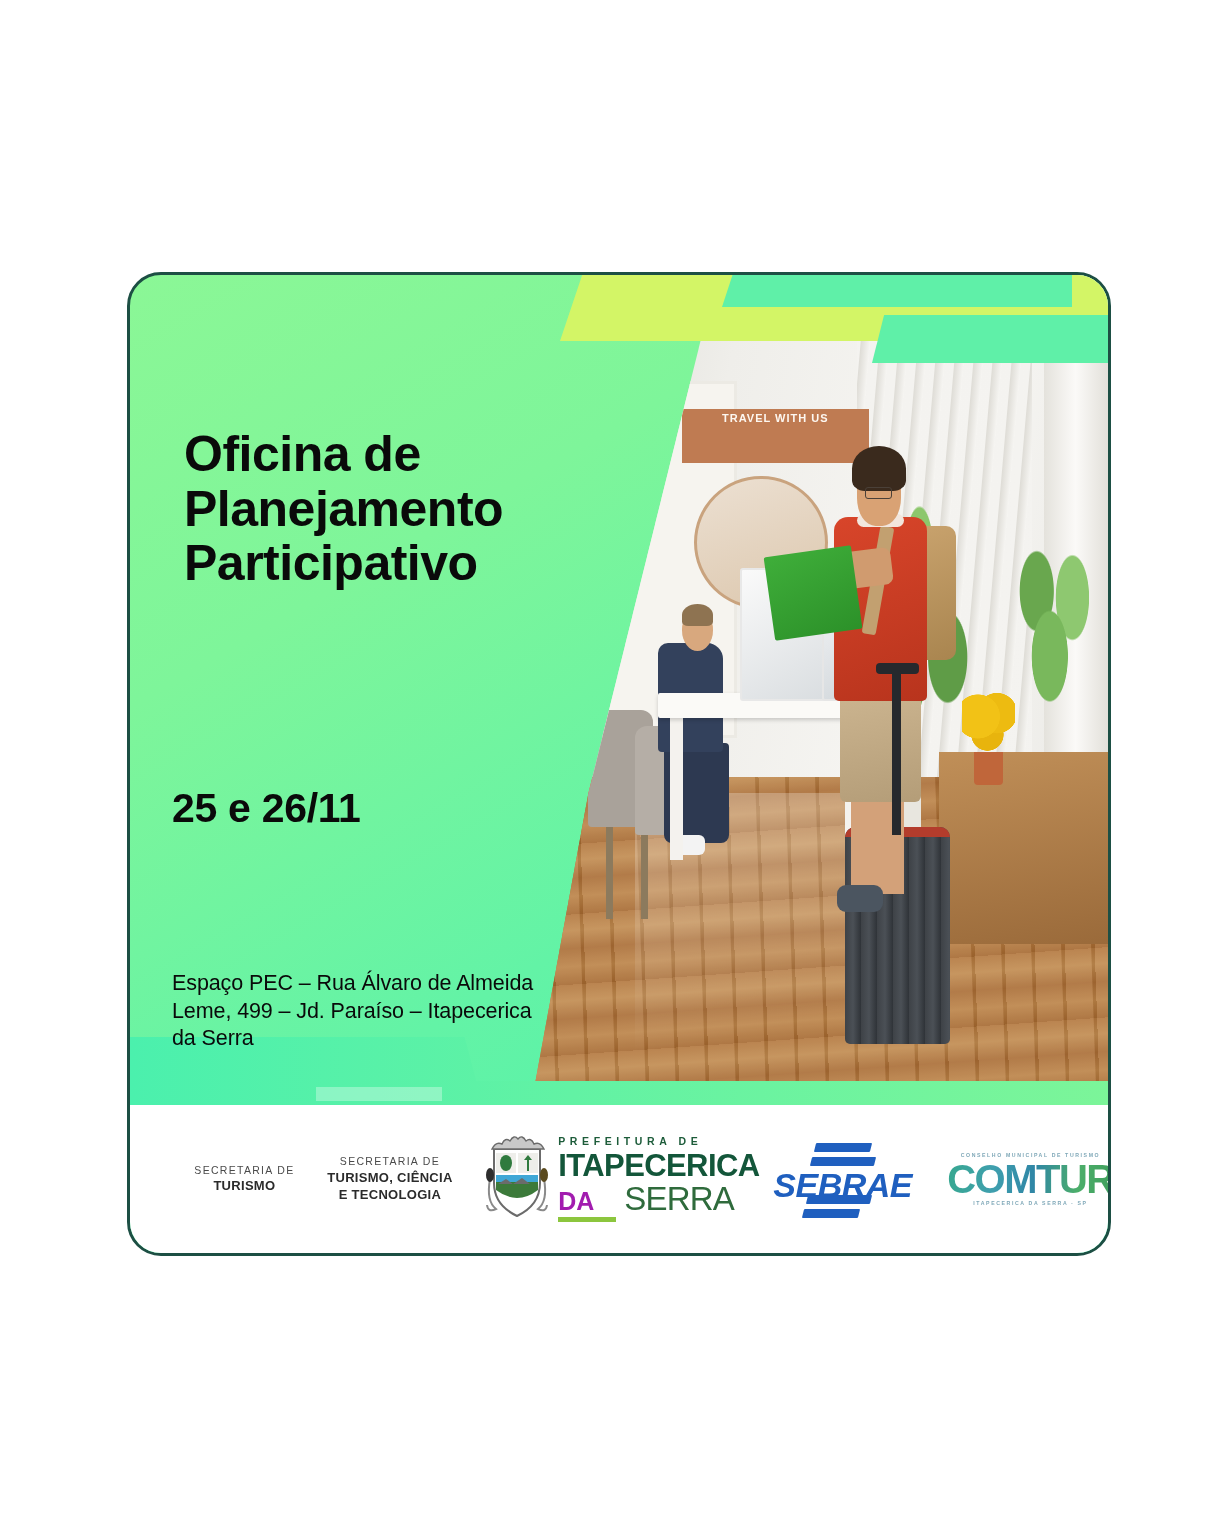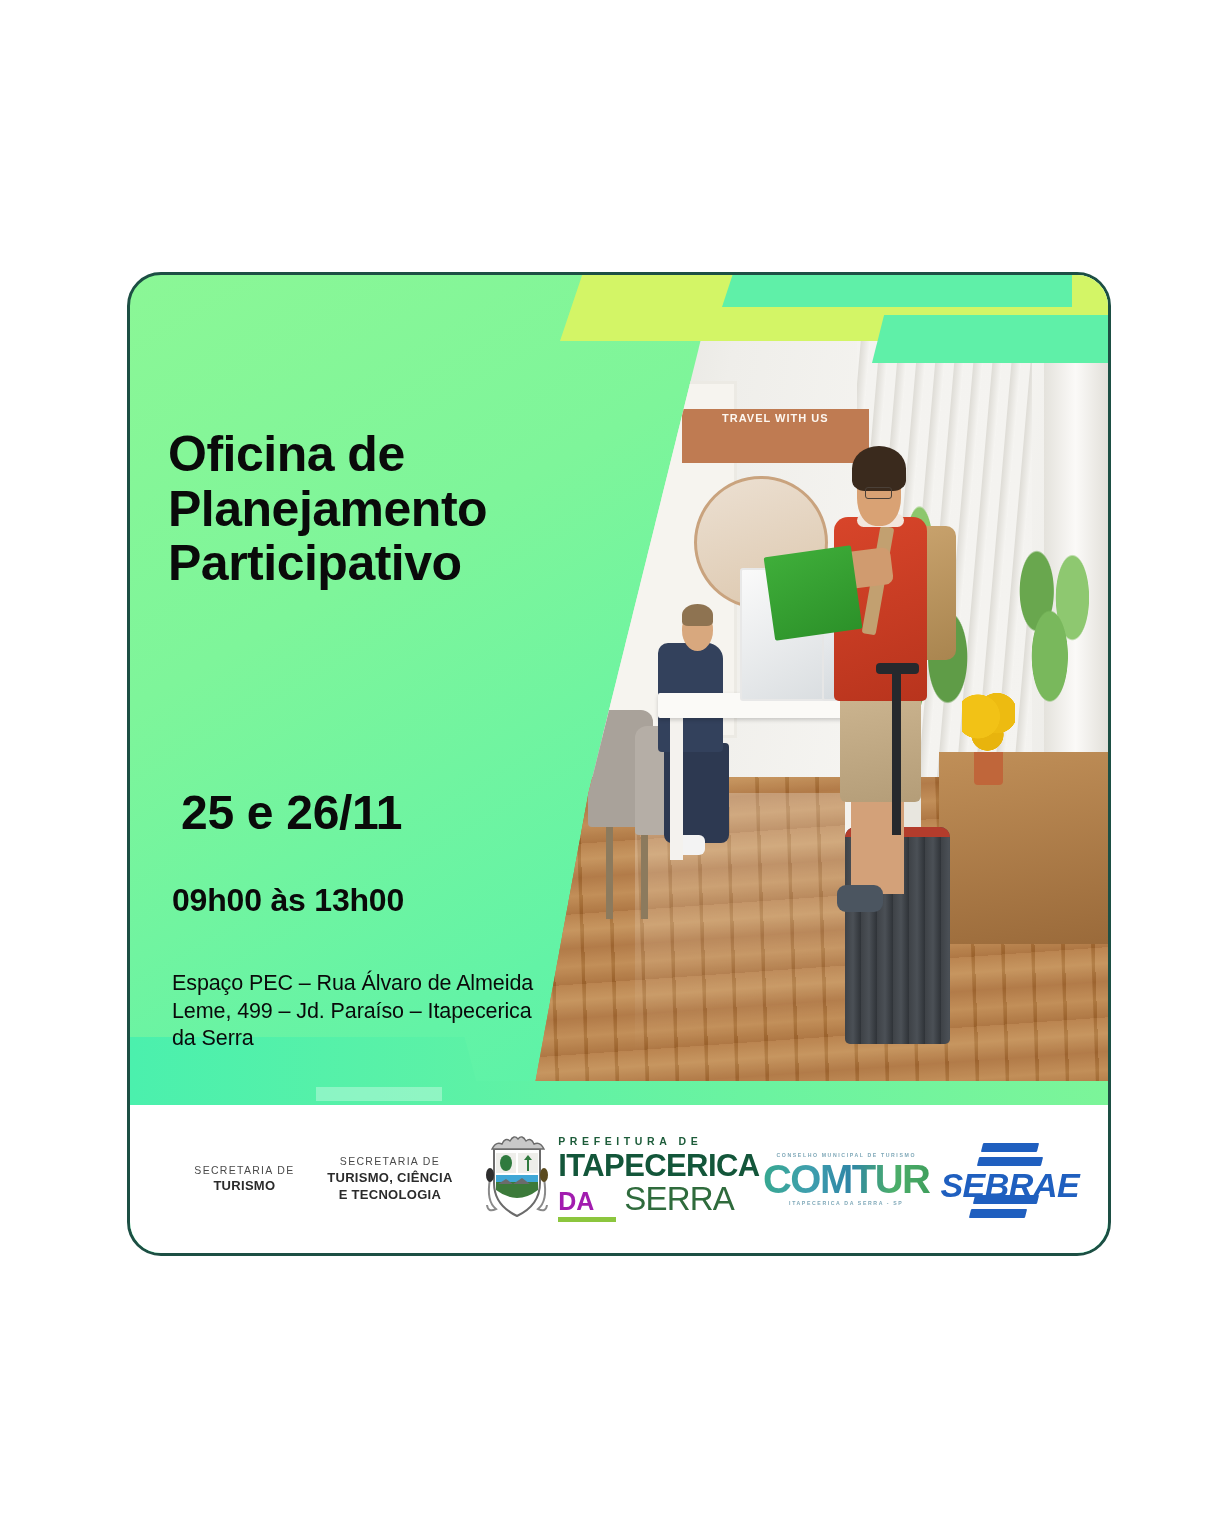--- a/index.html
+++ b/index.html
@@ -239,27 +239,27 @@
     background: linear-gradient(90deg, #4bf0ad 0%, #62f2a4 45%, #7cf599 100%);
   }
   #geo-bottom-accent {
     left: 186px; top: 812px; width: 126px; height: 14px;
     background: rgba(255,255,255,.32);
   }
 
   
   #text-column { position: absolute; left: 38px; top: 0; width: 430px; height: 836px; }
   #poster-title {
-    position: absolute; left: 0; top: 152px; width: 430px;
+    position: absolute; left: 16px; top: 152px; width: 430px;
     font-size: 50px; font-weight: 700; line-height: 1.09;
     color: #0a0a0a; letter-spacing: -0.5px; white-space: pre-line;
   }
   #event-dates {
-    position: absolute; left: 13px; top: 510px;
-    font-size: 48px; font-weight: 700; color: #0a0a0a; letter-spacing: -0.3px;
+    position: absolute; left: 4px; top: 510px;
+    font-size: 41px; font-weight: 700; color: #0a0a0a; letter-spacing: -0.3px;
   }
   #event-time {
     position: absolute; left: 4px; top: 607px;
     font-size: 32px; font-weight: 700; color: #0a0a0a; letter-spacing: -0.2px;
   }
   #event-venue {
     position: absolute; left: 4px; top: 695px; width: 388px;
     font-size: 21.5px; font-weight: 400; line-height: 1.28;
     color: #0a0a0a; letter-spacing: -0.1px;
   }
@@ -389,21 +389,20 @@
   <div class="geo" id="geo-teal-right"></div>
   <div class="geo" id="geo-bottom-band"></div>
   <div class="geo" id="geo-bottom-wide"></div>
   <div class="geo" id="geo-bottom-accent"></div>
 
   <div id="text-column">
     <div id="poster-title">Oficina de
 Planejamento
 Participativo</div>
     <div id="event-dates">25 e 26/11</div>
-    <div id="event-time">09h00 às 13h00</div>
     <div id="event-venue">Espaço PEC – Rua Álvaro de Almeida Leme, 499 – Jd. Paraíso – Itapecerica da Serra</div>
   </div>
 
   <div id="logo-bar">
 
     <div class="logo-slot" id="logo-turismo">
       <div class="sec-logo">
         <div class="sec-top">SECRETARIA DE</div>
         <div class="sec-main">TURISMO</div>
       </div>
@@ -440,30 +439,30 @@
         <div id="pref-serra-row">
           <div>
             <div id="pref-da">DA</div>
             <div id="pref-underline"></div>
           </div>
           <div id="pref-serra">SERRA</div>
         </div>
       </div>
     </div>
 
+    <div class="logo-slot" id="logo-sebrae">
+      <div class="seb-bar" id="seb-b1"></div>
+      <div class="seb-bar" id="seb-b2"></div>
+      <div class="seb-bar" id="seb-b3"></div>
+      <div class="seb-bar" id="seb-b4"></div>
+      <div id="seb-word">SEBRAE</div>
+    </div>
+
     <div class="logo-slot" id="logo-comtur">
       <div>
         <div id="comtur-top">CONSELHO MUNICIPAL DE TURISMO</div>
         <div id="comtur-word">COMTUR</div>
         <div id="comtur-bottom">ITAPECERICA DA SERRA - SP</div>
       </div>
     </div>
 
-    <div class="logo-slot" id="logo-sebrae">
-      <div class="seb-bar" id="seb-b1"></div>
-      <div class="seb-bar" id="seb-b2"></div>
-      <div class="seb-bar" id="seb-b3"></div>
-      <div class="seb-bar" id="seb-b4"></div>
-      <div id="seb-word">SEBRAE</div>
-    </div>
-
   </div>
 </div>
 
 </body></html>

